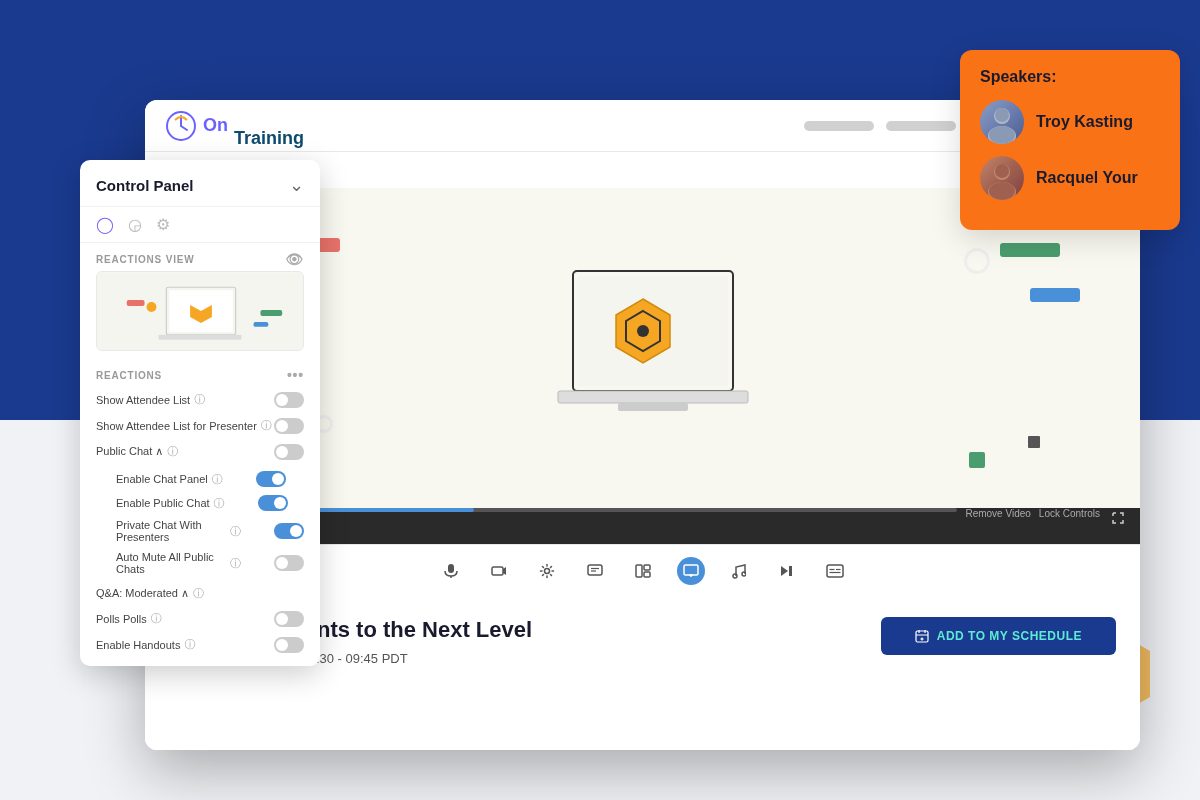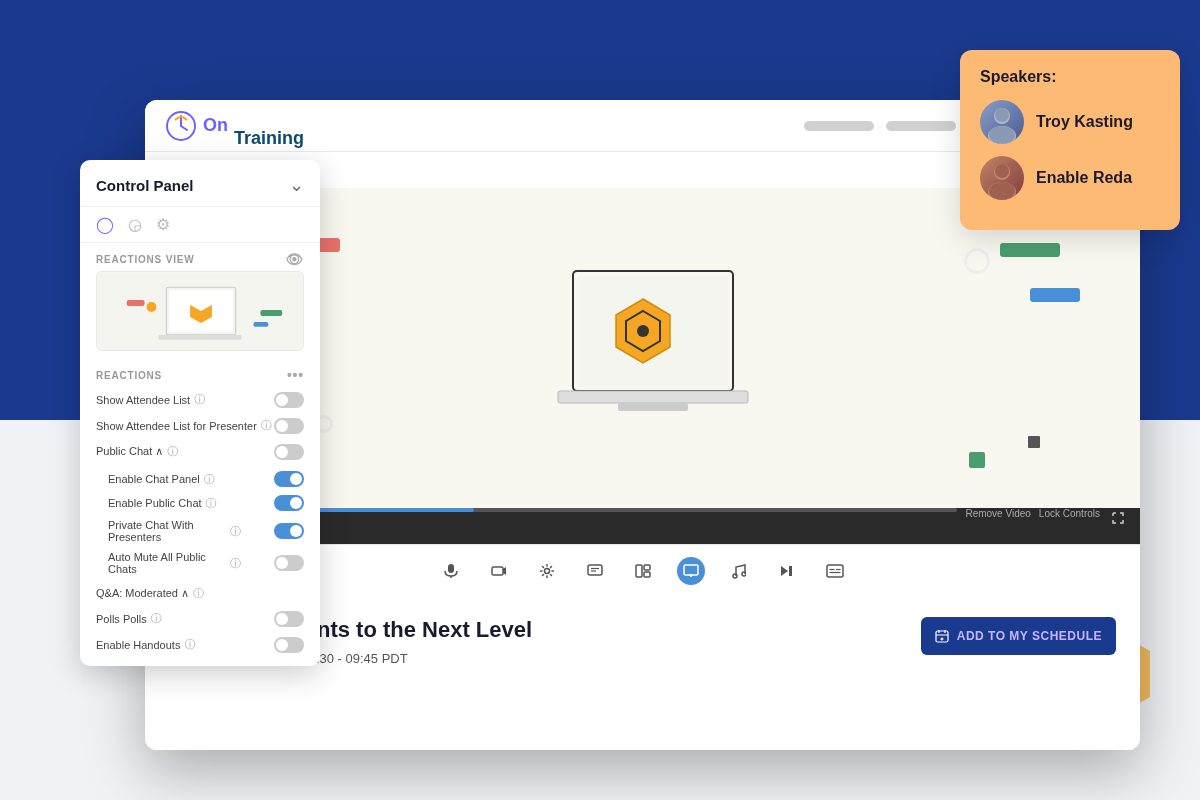--- a/index.html
+++ b/index.html
@@ -252,23 +252,23 @@
 
     .session-meta span {
       display: flex;
       align-items: center;
       gap: 5px;
     }
 
     
     .add-schedule-btn {
       background: #1a3a8f;
-      color: #c4b5fd;
+      color: #5eead4;
       border: none;
-      padding: 12px 14px;
+      padding: 12px 34px;
       border-radius: 6px;
       font-size: 12px;
       font-weight: 600;
       cursor: pointer;
       display: flex;
       align-items: center;
       gap: 8px;
       white-space: nowrap;
       letter-spacing: 0.5px;
     }
@@ -381,34 +381,33 @@
       font-size: 11px;
     }
 
     .cp-sub-section {
       padding: 2px 0;
     }
 
     .cp-sub-row {
       display: flex;
       align-items: center;
-      justify-content: space-between;
-      padding: 4px 16px 4px 28px;
+      padding: 4px 16px 4px 36px;
       font-size: 11px;
       color: #444;
       gap: 33px;
     }
 
     
     .speakers-card {
       position: absolute;
       top: 50px;
       right: 20px;
       width: 220px;
-      background: #fdba74;
+      background: #f97316;
       border-radius: 12px;
       box-shadow: 0 8px 30px rgba(0,0,0,0.15);
       padding: 18px 20px;
       z-index: 30;
     }
 
     .speakers-title {
       font-size: 16px;
       font-weight: 700;
       color: #1a1a2e;
@@ -481,21 +480,21 @@
   </div>
   <div class="speaker-item">
     <div class="speaker-avatar avatar-female">
       <svg width="44" height="44" viewBox="0 0 44 44">
         <circle cx="22" cy="16" r="8" fill="#c4856a"></circle>
         <ellipse cx="22" cy="36" rx="14" ry="10" fill="#c4856a"></ellipse>
         <circle cx="22" cy="15" r="7" fill="#a06050"></circle>
         <ellipse cx="22" cy="35" rx="13" ry="9" fill="#a06050"></ellipse>
       </svg>
     </div>
-    <span class="speaker-name">Enable Reda</span>
+    <span class="speaker-name">Racquel Your</span>
   </div>
 </div>
 
 <div class="browser-window">
 
   <div class="browser-toolbar">
     <div class="logo-area">
       <svg class="logo-icon" viewBox="0 0 32 32">
         <circle cx="16" cy="16" r="14" fill="none" stroke="#6c63ff" stroke-width="2"></circle>
         <path d="M16 6 L16 16 L22 20" stroke="#6c63ff" stroke-width="2" fill="none" stroke-linecap="round"></path>

